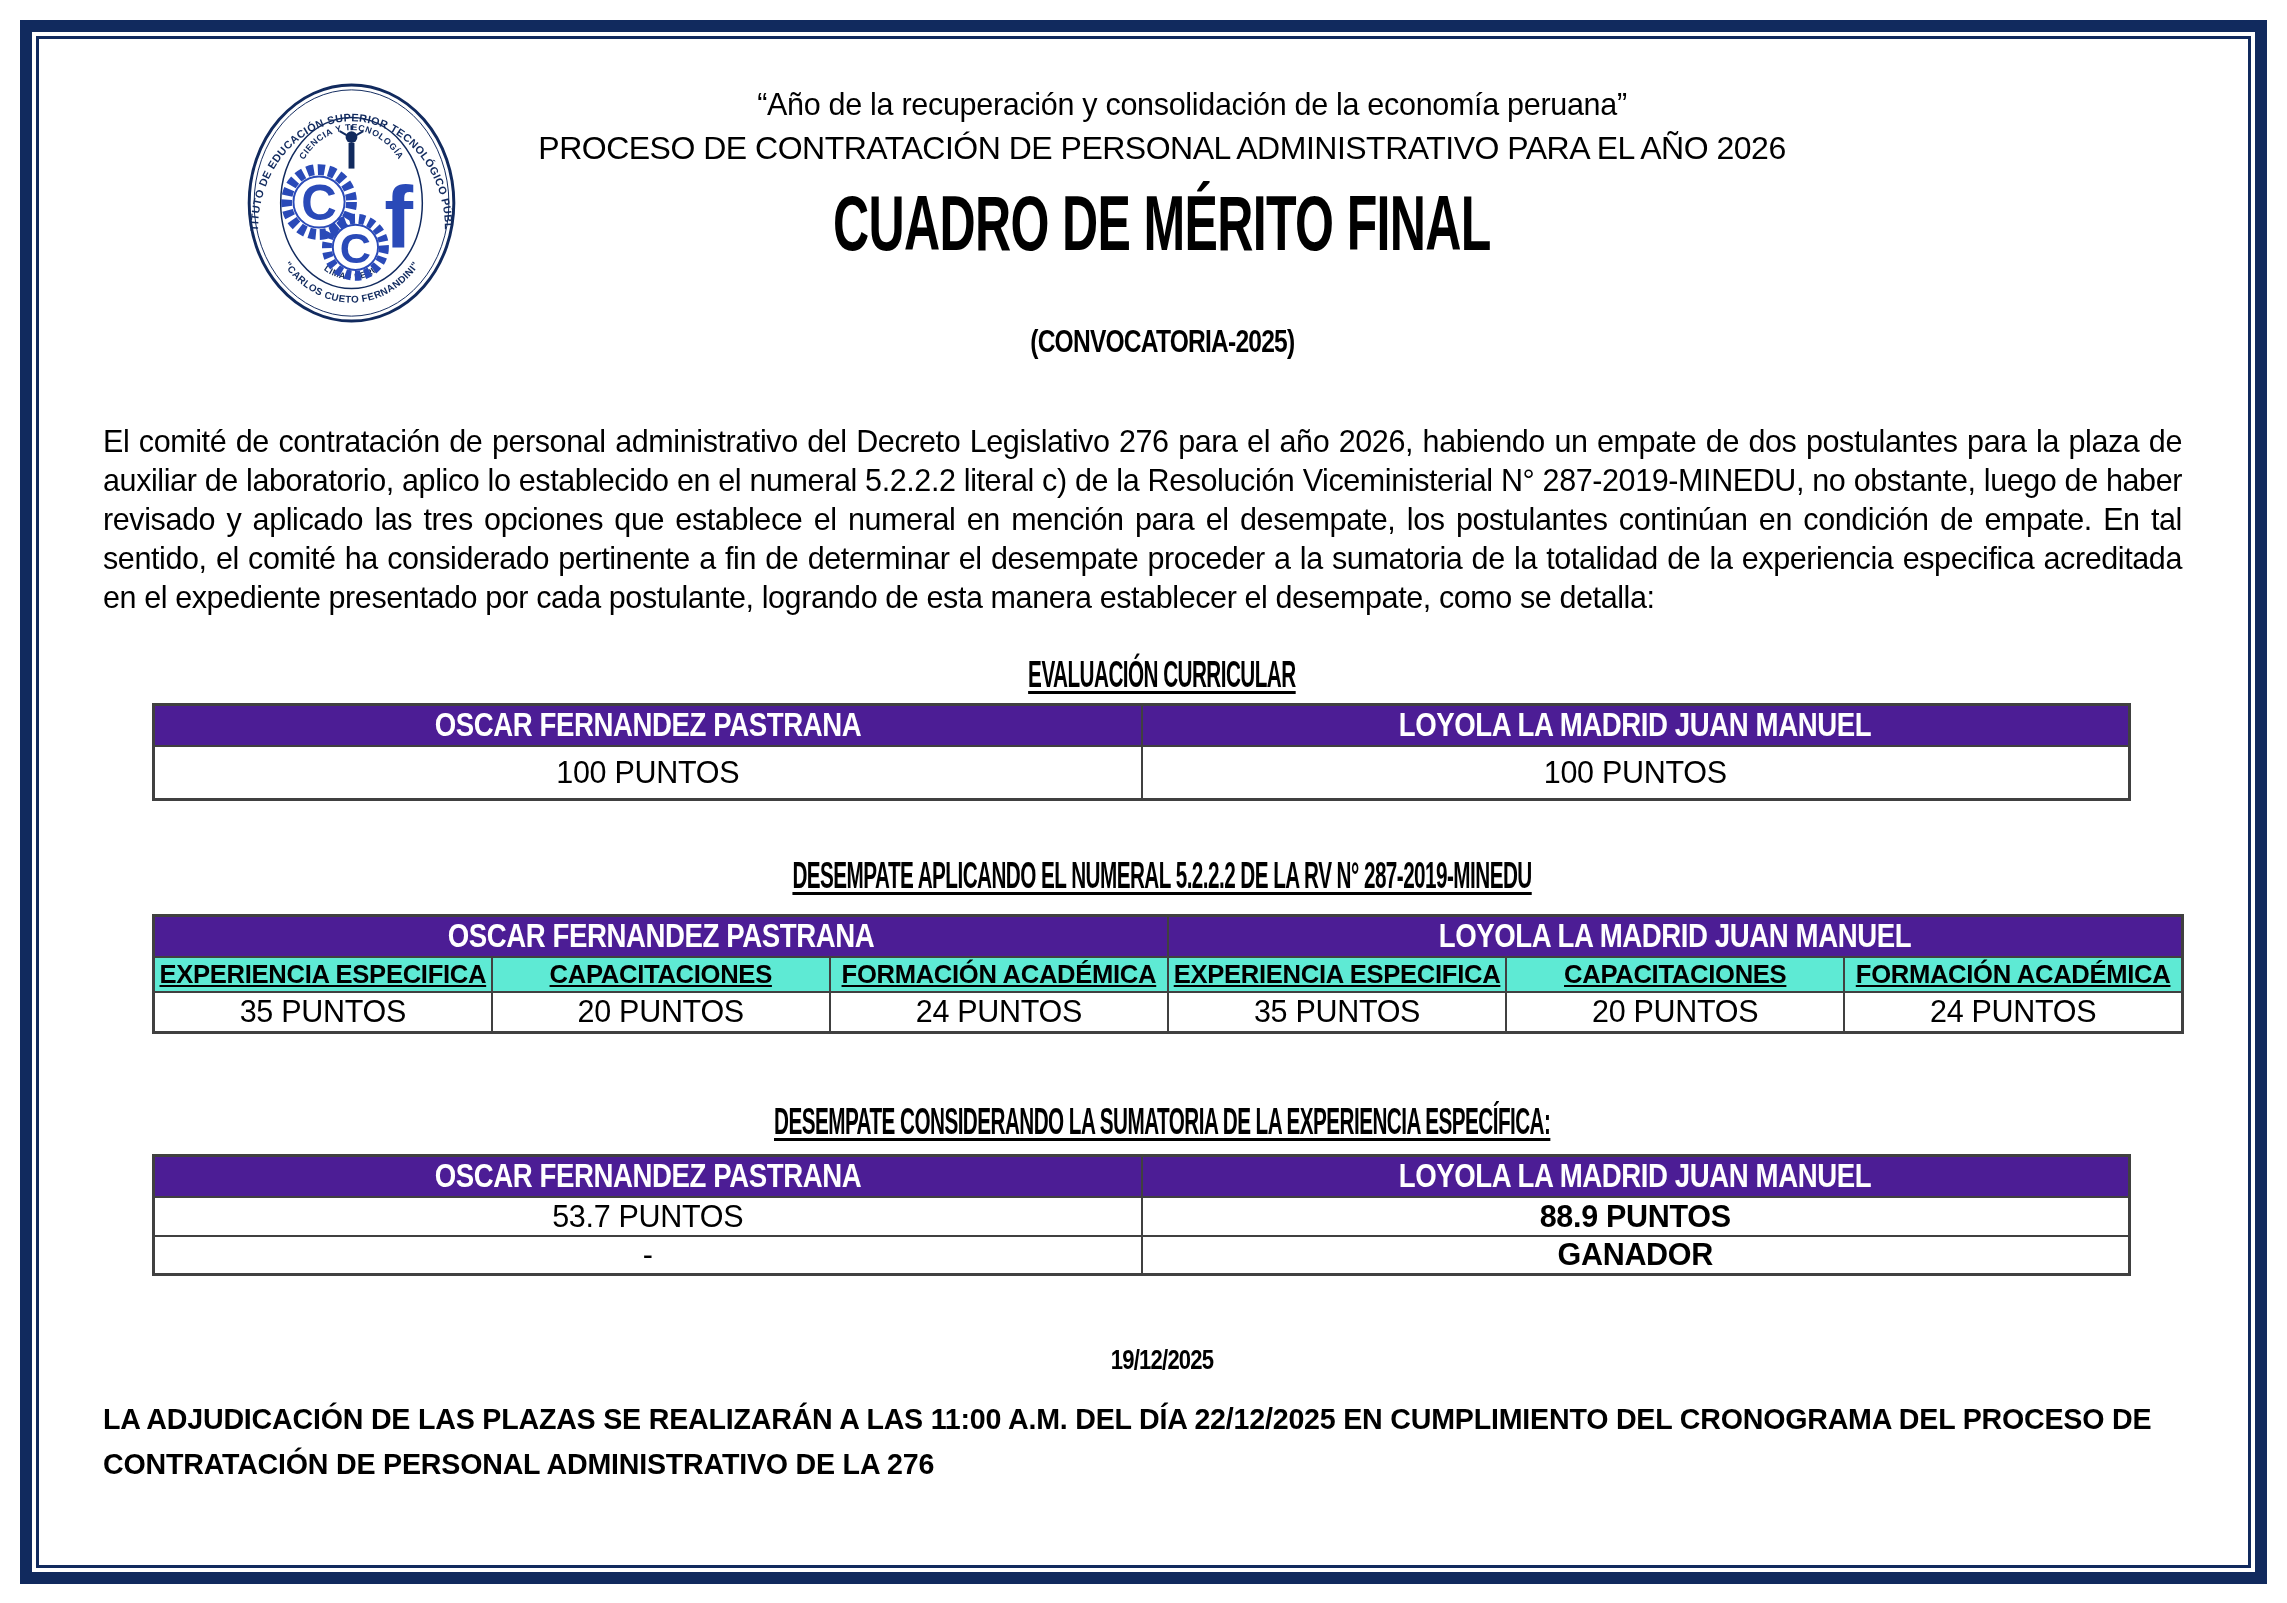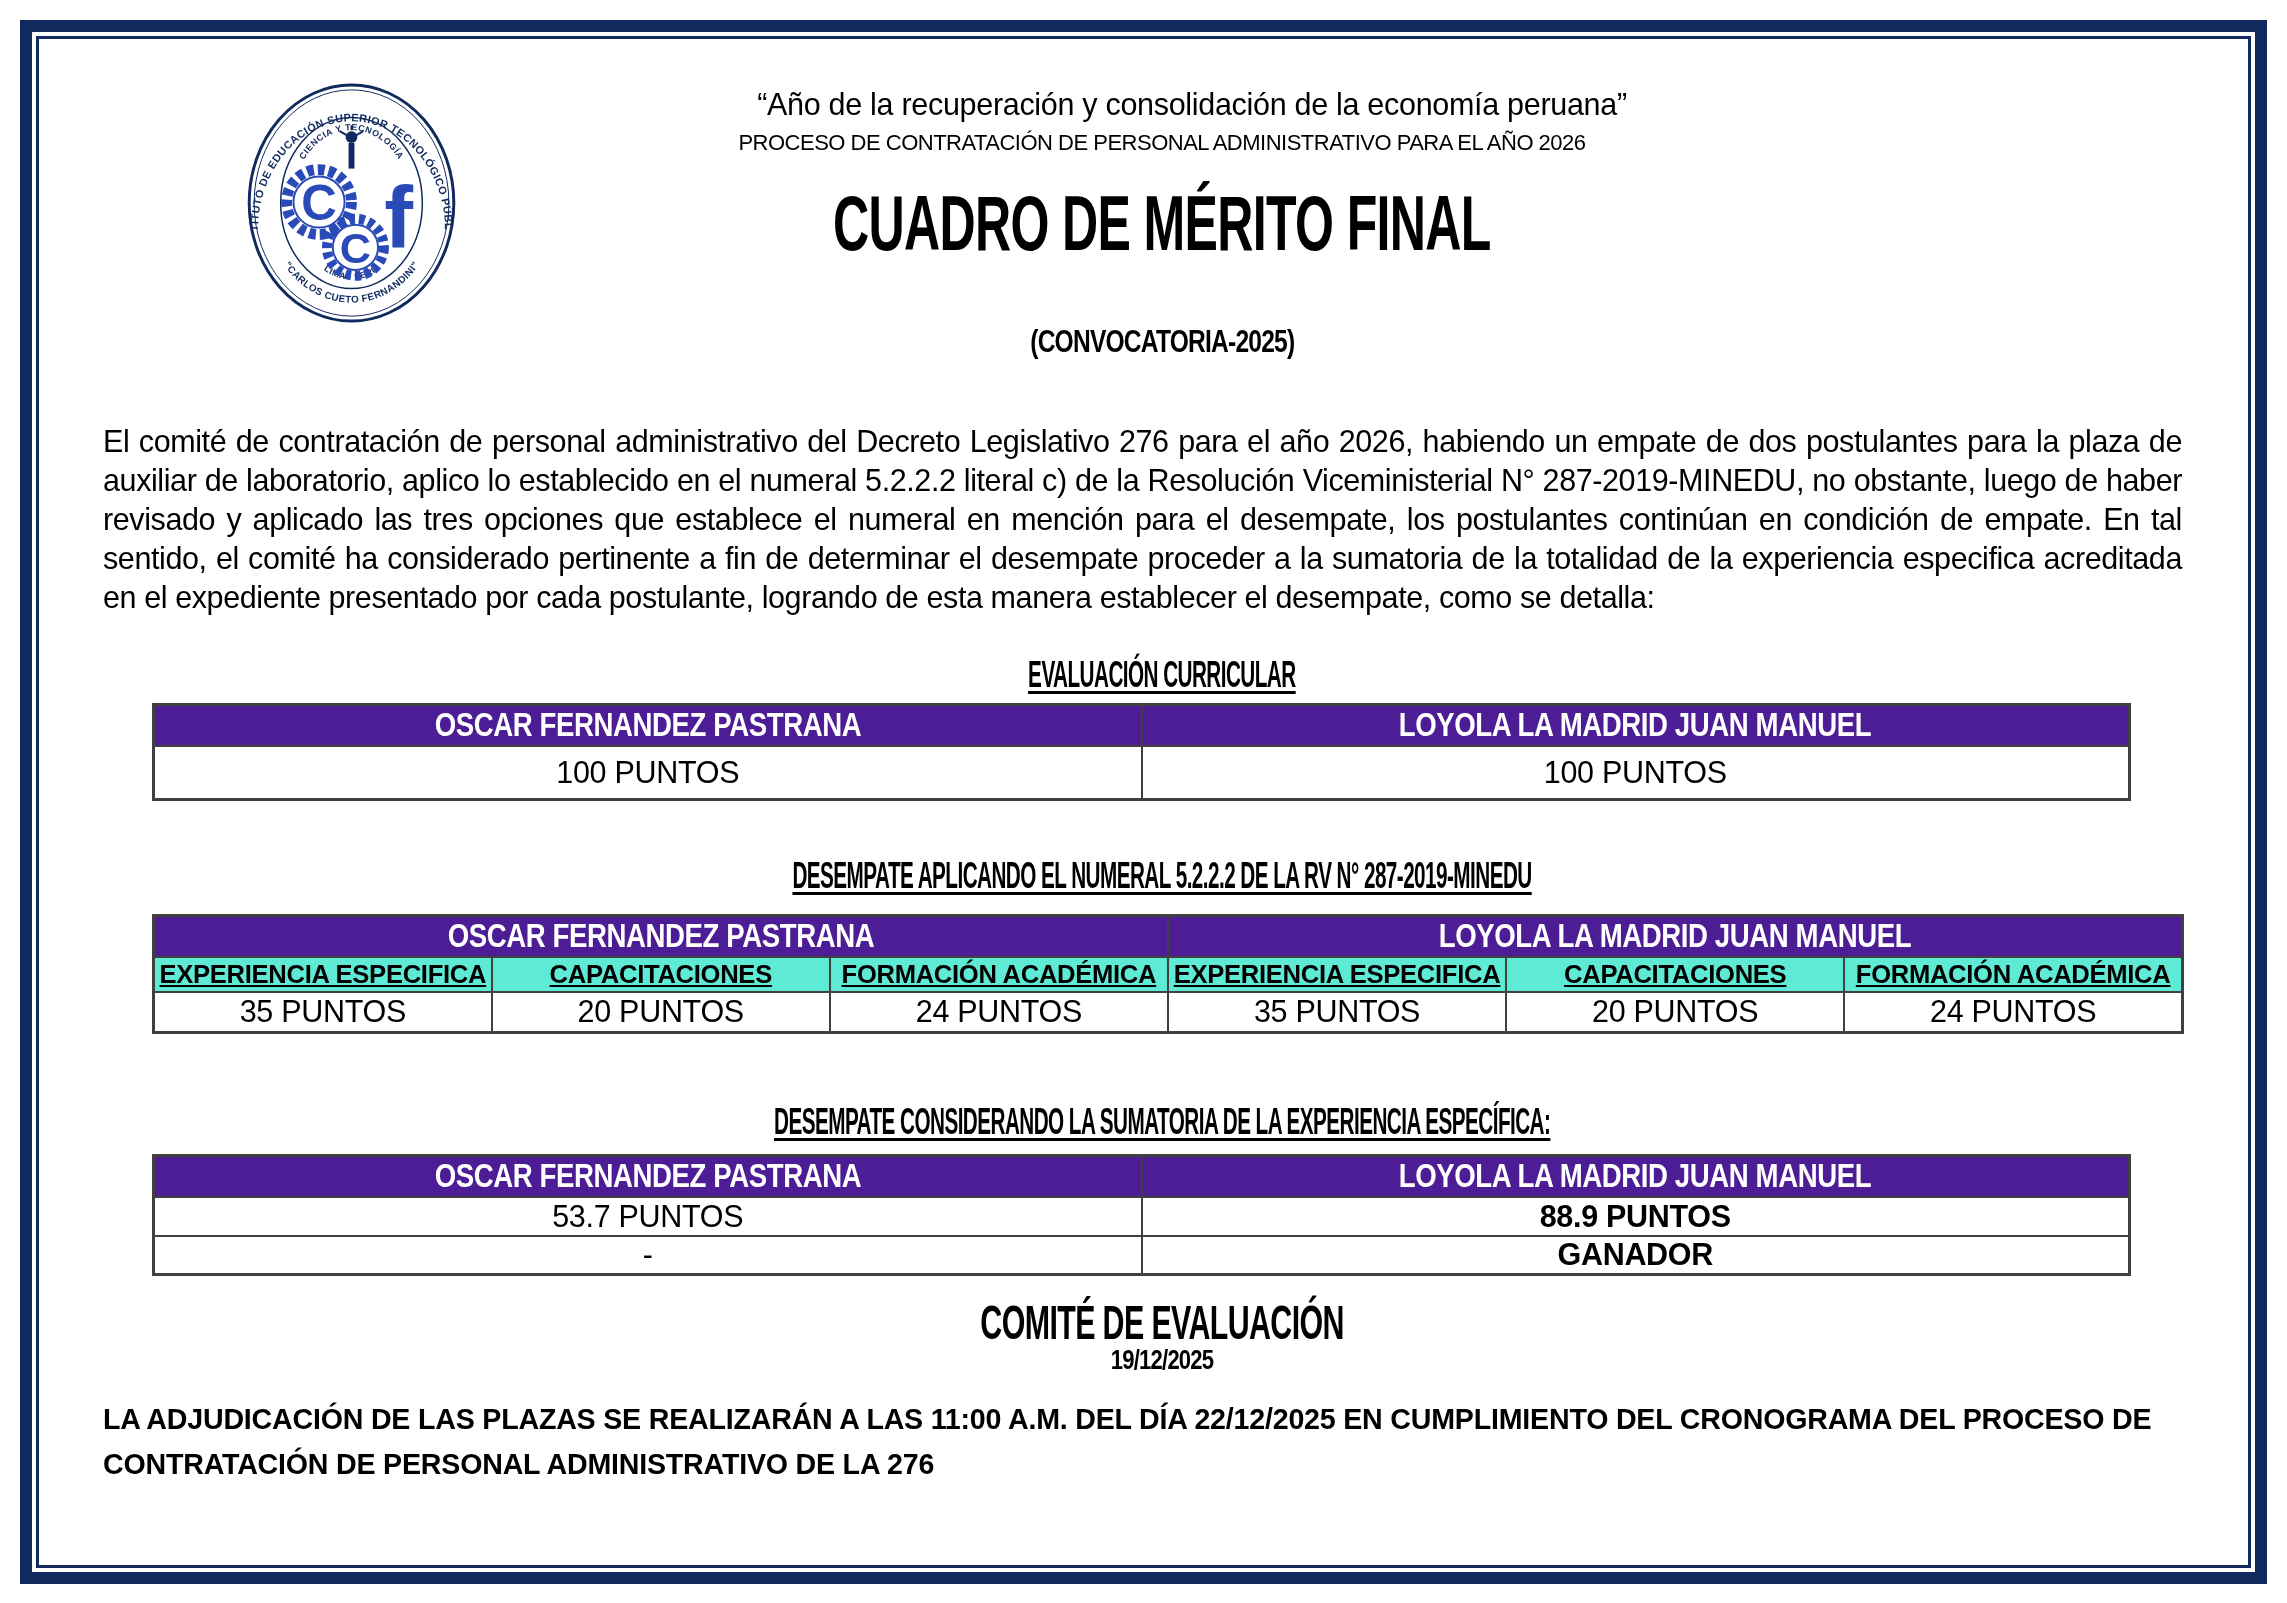--- a/index.html
+++ b/index.html
@@ -10,21 +10,21 @@
   
   .frame-outer{position:absolute;left:19.7px;top:19.7px;right:19.7px;bottom:19.7px;
                border:12.8px solid #112a5e;pointer-events:none;}
   .frame-inner{position:absolute;left:36px;top:36px;right:36px;bottom:36px;
                border:3px solid #112a5e;pointer-events:none;}
 
   .abs{position:absolute;}
   .center-block{position:absolute;left:37px;right:0;text-align:center;}
 
   .quote-line{top:87px;font-size:30.5px;padding-left:60px;letter-spacing:-0.3px;}
-  .process-line{top:130px;font-size:22px;letter-spacing:-0.5px;}
+  .process-line{top:130px;font-size:32px;letter-spacing:-0.5px;}
 
   .cond{display:inline-block;white-space:nowrap;font-weight:700;letter-spacing:-1px;}
   .title-line{top:179px;}
   .title-line .cond{font-size:77px;transform:scaleX(0.65);}
   .subtitle-line{top:264px;}
   .subtitle-line .cond{font-size:47px;transform:scaleX(0.70);}
   .call-line{top:323px;}
   .call-line .cond{font-size:31.5px;transform:scaleX(0.78);}
 
   .intro{left:103px;right:105px;top:422px;font-size:30.5px;line-height:39px;
@@ -213,23 +213,20 @@
       <tr class="rd">
         <td>
           <span class="val">-</span></td>
         <td>
           <span class="val-b">GANADOR</span></td>
       </tr>
     </tbody>
       </table>
   </div>
 
-  <div class="center-block committee-title">
-    <span class="cond">COMITÉ DE EVALUACIÓN</span>
-  </div>
   <div class="center-block committee-date">
     <span class="cond">19/12/2025</span>
   </div>
 
   <div class="abs footer-note">LA ADJUDICACIÓN DE LAS PLAZAS SE REALIZARÁN A LAS 11:00 A.M. DEL DÍA 22/12/2025 EN CUMPLIMIENTO DEL CRONOGRAMA DEL PROCESO DE CONTRATACIÓN DE PERSONAL ADMINISTRATIVO DE LA 276</div>
 
 </div>
 
 
 </body></html>

